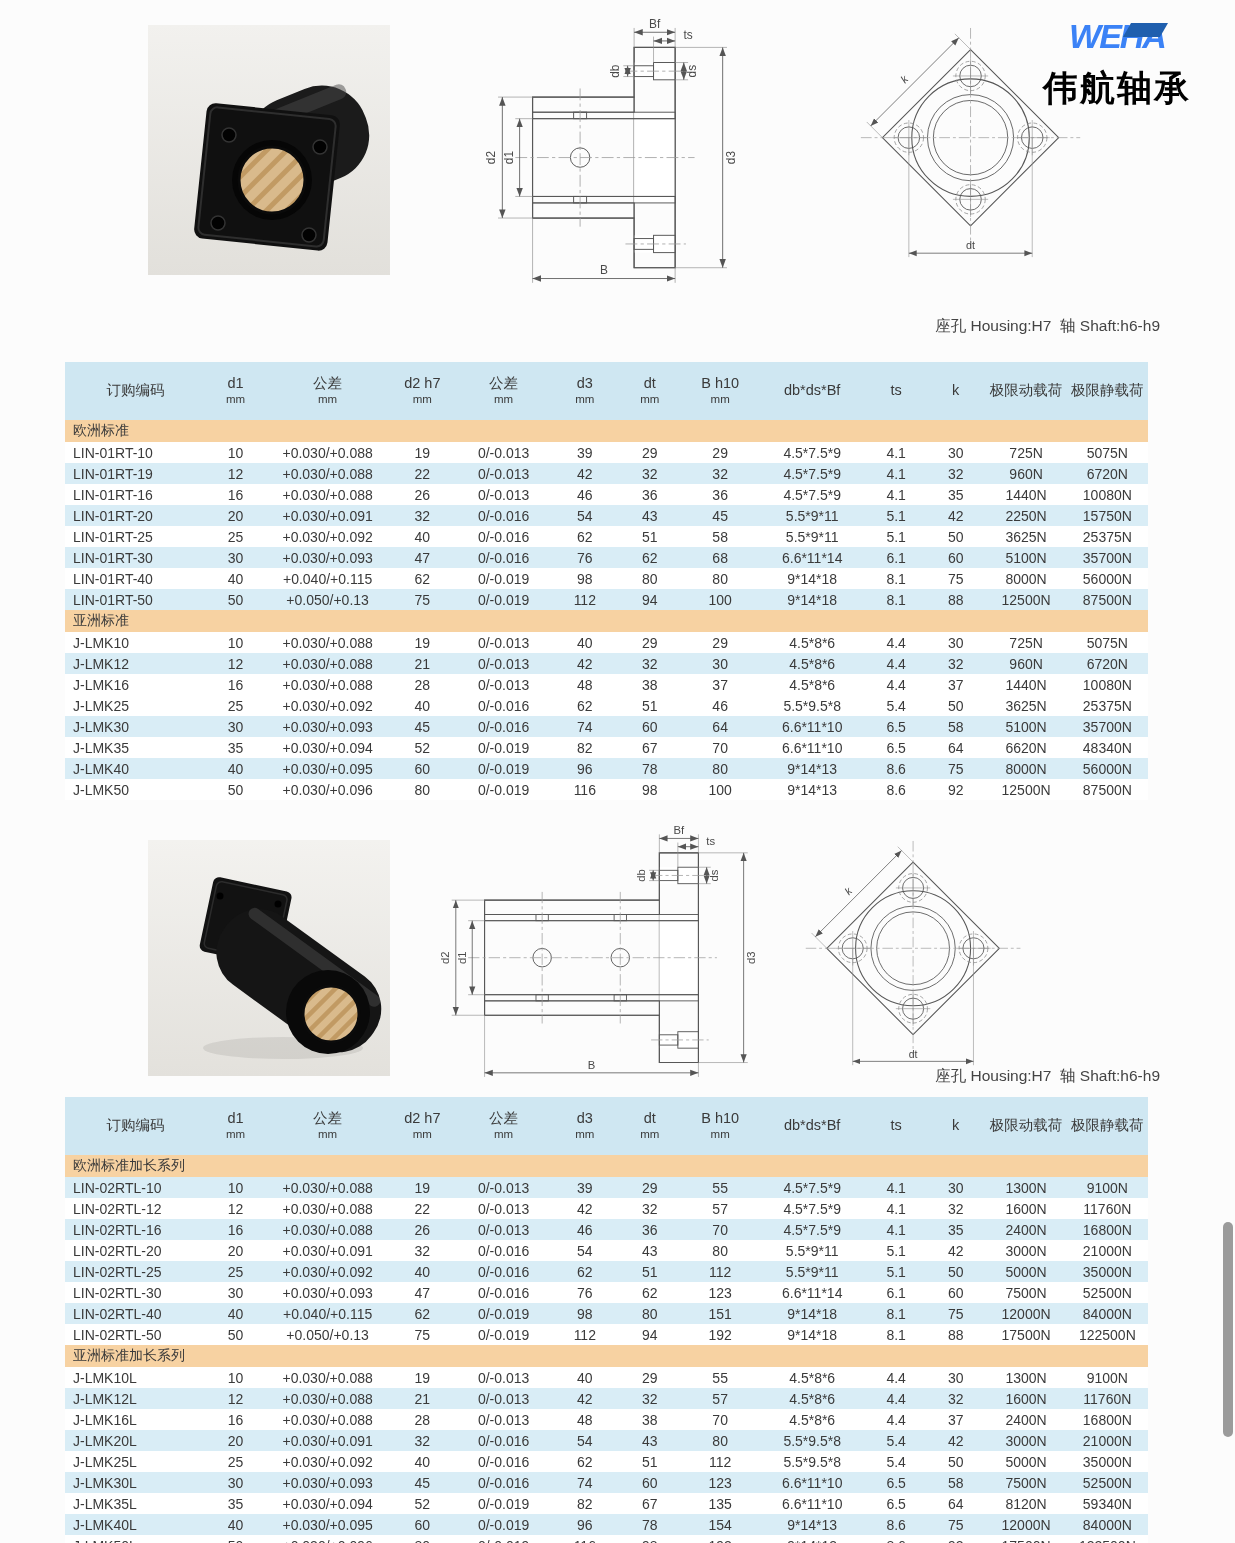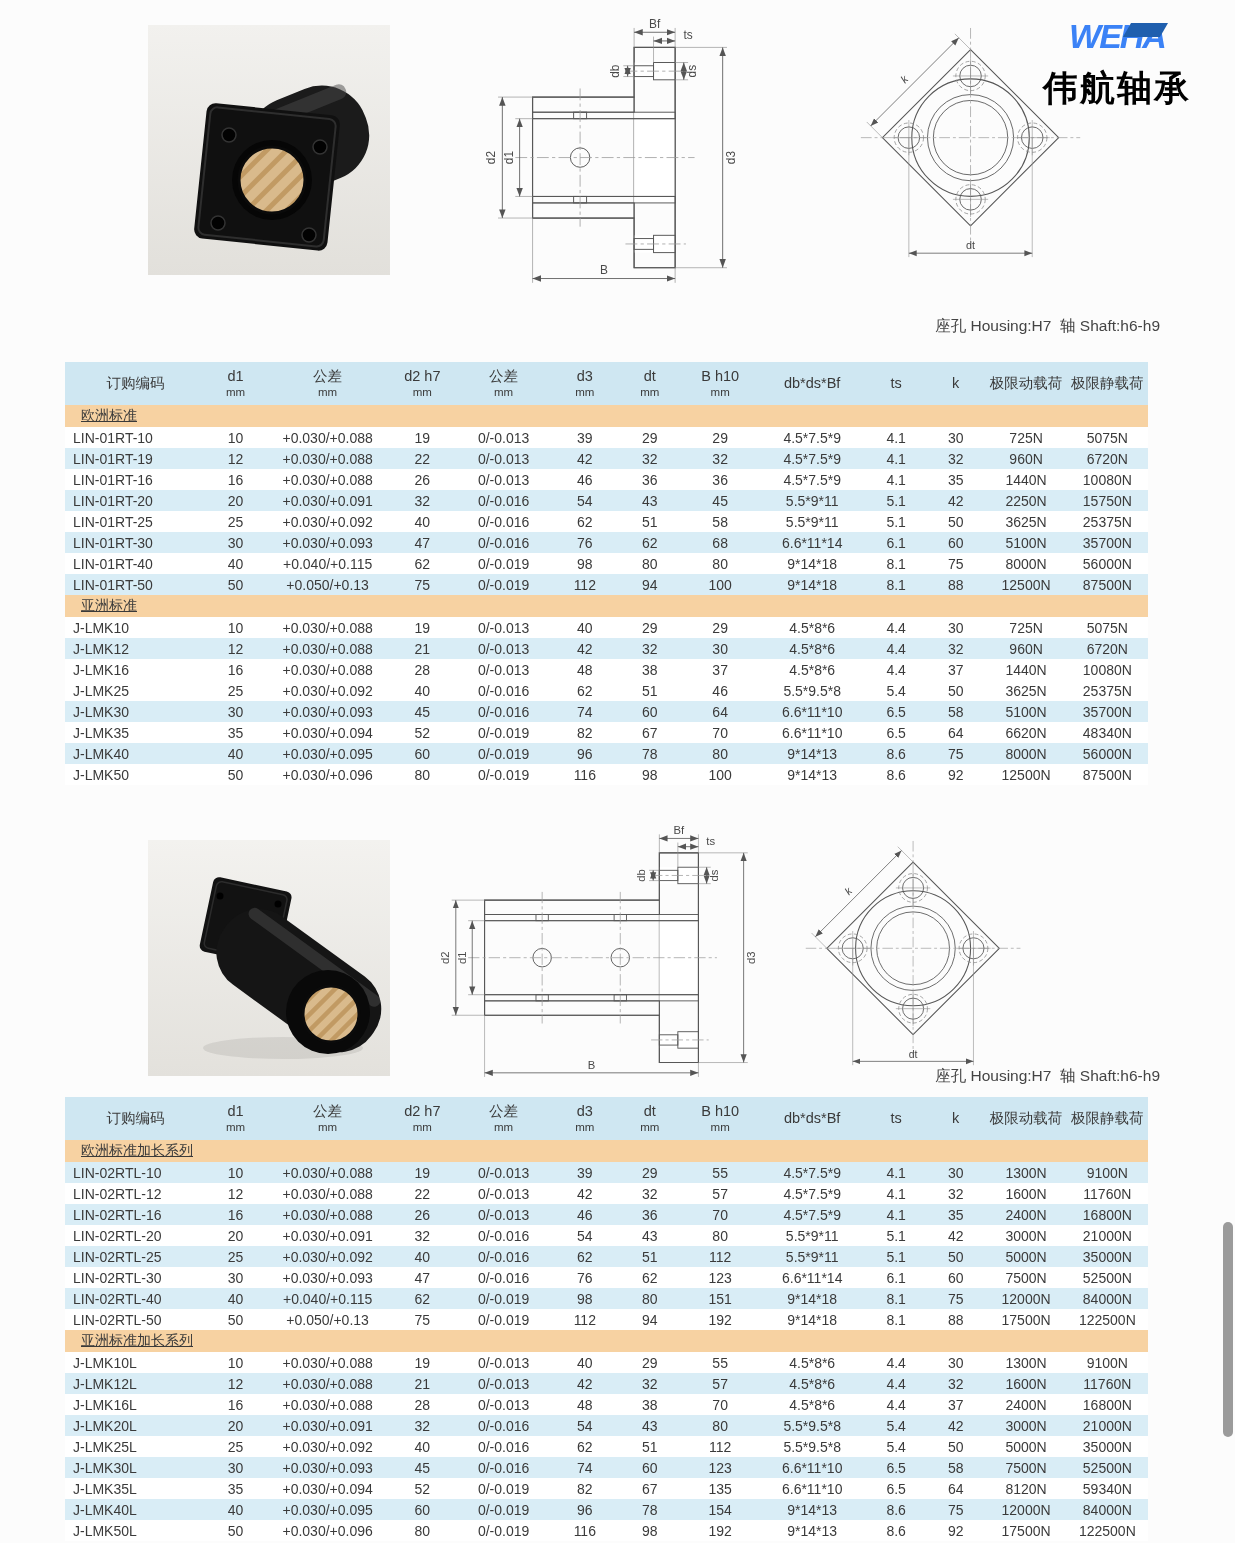--- a/index.html
+++ b/index.html
@@ -14,26 +14,26 @@
   .logo-accent{position:absolute;top:3px;left:124px;width:37px;height:14px;background:#1f5fae;
                transform:skewX(-30deg);}
   .logo-cn{font-size:35px;font-weight:bold;color:#000000;letter-spacing:2px;margin-top:13px;}
   
   .housing-note{position:absolute;right:75px;font-size:15.5px;color:#444;white-space:pre;}
   .note-a{top:316px;} .note-b{top:1066px;}
   
   .spec-table{position:absolute;left:65px;width:1083px;border-collapse:collapse;table-layout:fixed;}
   .t1{top:362px;} .t2{top:1097px;}
   .spec-table th{background:#cfe7f2;font-weight:normal;font-size:14.5px;padding:4px 0;vertical-align:middle;}
-  .spec-table thead tr{height:43px;text-align:center;}
+  .spec-table thead tr{height:58px;text-align:center;}
   .h-label{display:block;line-height:1.1;}
   .h-unit{display:block;font-size:11.5px;line-height:1.1;margin-top:1px;}
   .spec-table td{text-align:center;height:21px;font-size:14px;padding:0;}
   .spec-table td.code{text-align:left;padding-left:8px;}
-  .spec-table tr.band td{background:#f7d2a2;text-align:left;padding:2px 0 2px 16px;height:18px;font-size:14px;text-decoration:underline;}
+  .spec-table tr.band td{background:#f7d2a2;text-align:left;padding:2px 0 2px 8px;height:18px;font-size:14px;}
   .spec-table tr.blue td{background:#d9edf6;}
   .spec-table tr.white td{background:#ffffff;}
   
   .drawing{position:absolute;}
   .out{stroke:#575757;stroke-width:1.1;fill:none;}
   .thin{stroke:#575757;stroke-width:.9;fill:none;}
   .cl{stroke:#999;stroke-width:.7;stroke-dasharray:11 3 3 3;fill:none;}
   .dim{stroke:#5a5a5a;stroke-width:.8;fill:none;marker-start:url(#arrS);marker-end:url(#arrE);}
   .ext{stroke:#8c8c8c;stroke-width:.6;fill:none;}
   .dimtext{font-size:11px;fill:#4a4a4a;text-anchor:middle;font-family:"Liberation Sans",sans-serif;}

